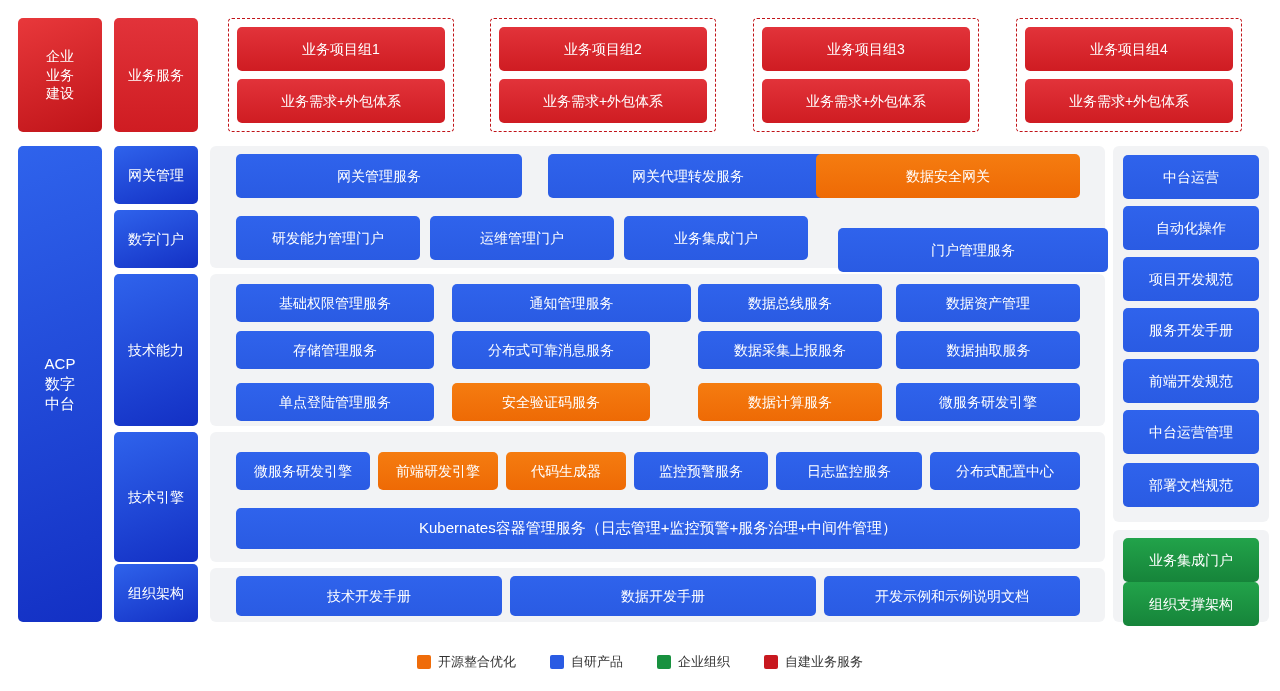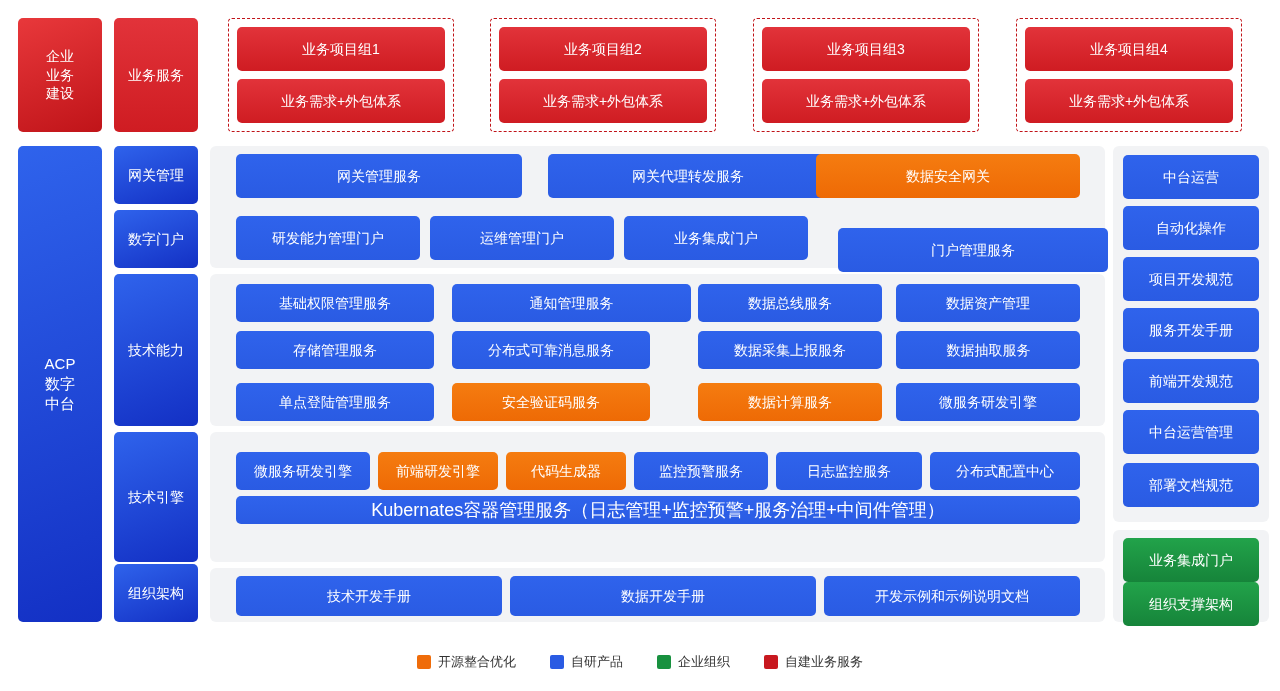--- a/index.html
+++ b/index.html
@@ -146,21 +146,21 @@
   <div class="row-tile tile blue" style="left:896px; top:331px; width:184px; height:38px;padding-left:7px;">数据抽取服务</div>
   <div class="row-tile tile orange" style="left:698px; top:383px; width:184px; height:38px;">数据计算服务</div>
   <div class="row-tile tile blue" style="left:896px; top:383px; width:184px; height:38px;">微服务研发引擎</div>
 
   <div class="row-tile tile blue" style="left:236px; top:452px; width:134px; height:38px;">微服务研发引擎</div>
   <div class="row-tile tile orange" style="left:378px; top:452px; width:120px; height:38px;">前端研发引擎</div>
   <div class="row-tile tile orange" style="left:506px; top:452px; width:120px; height:38px;">代码生成器</div>
   <div class="row-tile tile blue" style="left:634px; top:452px; width:134px; height:38px;">监控预警服务</div>
   <div class="row-tile tile blue" style="left:776px; top:452px; width:146px; height:38px;">日志监控服务</div>
   <div class="row-tile tile blue" style="left:930px; top:452px; width:150px; height:38px;">分布式配置中心</div>
-  <div class="row-tile tile blue" style="left:236px; top:496px; width:844px; height:28px; font-size:18px;">Kubernates容器管理服务（日志管理+监控预警+服务治理+中间件管理）</div>
+  <div class="row-tile tile blue" style="left:236px; top:508px; width:844px; height:41px; font-size:15px;">Kubernates容器管理服务（日志管理+监控预警+服务治理+中间件管理）</div>
 
   <div class="row-tile tile blue" style="left:236px; top:576px; width:266px; height:40px;">技术开发手册</div>
   <div class="row-tile tile blue" style="left:510px; top:576px; width:306px; height:40px;">数据开发手册</div>
   <div class="row-tile tile blue" style="left:824px; top:576px; width:256px; height:40px;">开发示例和示例说明文档</div>
 
   <div class="panel" style="left:1113px; top:146px; width:156px; height:376px;"></div>
   <div class="panel" style="left:1113px; top:530px; width:156px; height:92px;"></div>
 
   <div class="rail-item tile blue" style="top:155px;">中台运营</div>
   <div class="rail-item tile blue" style="top:206px;">自动化操作</div>

